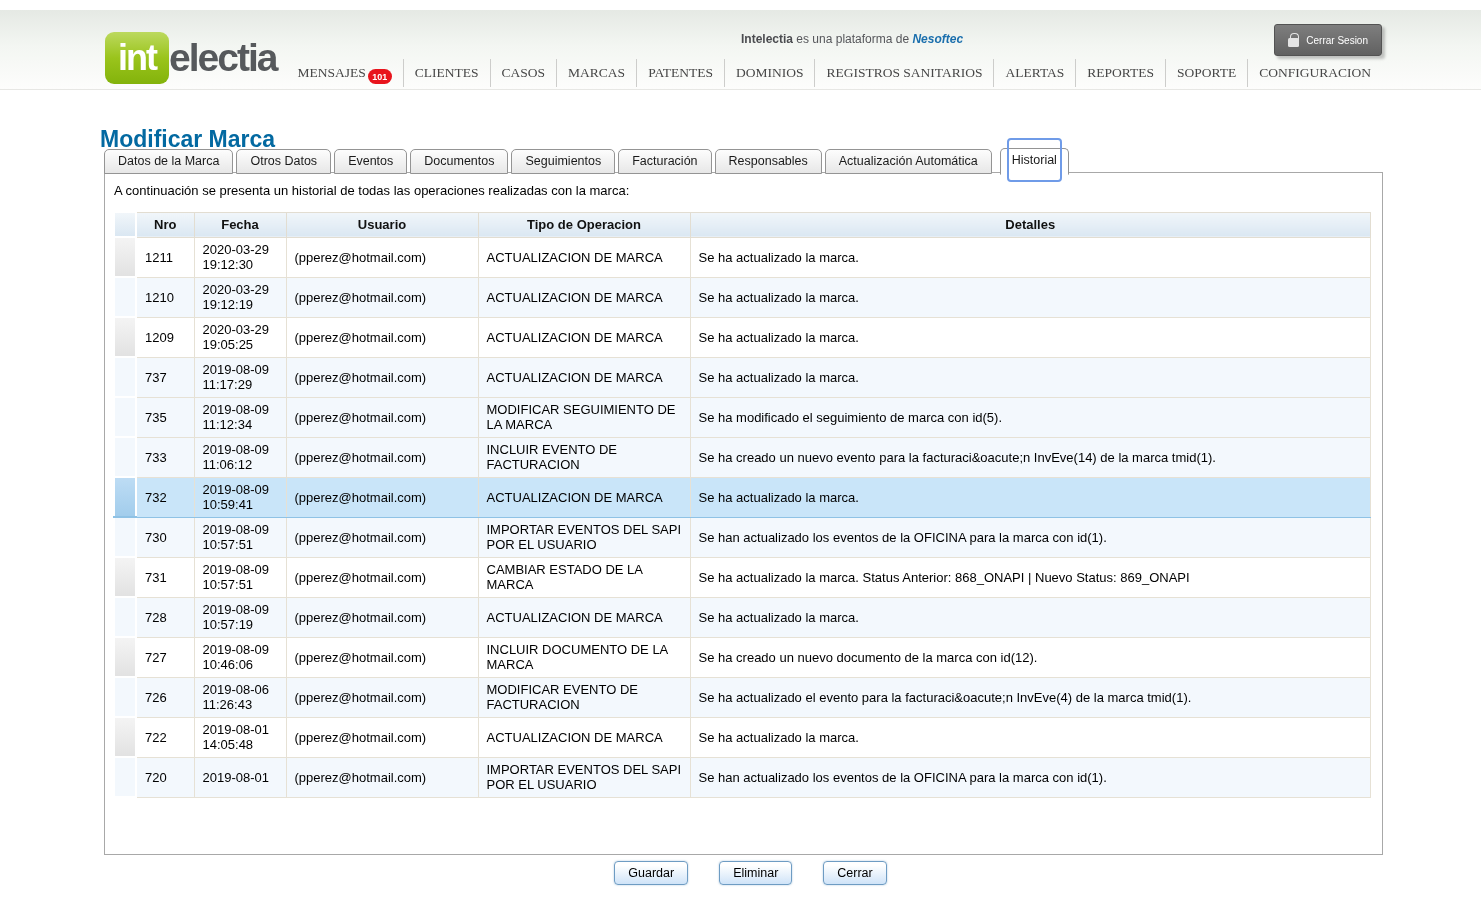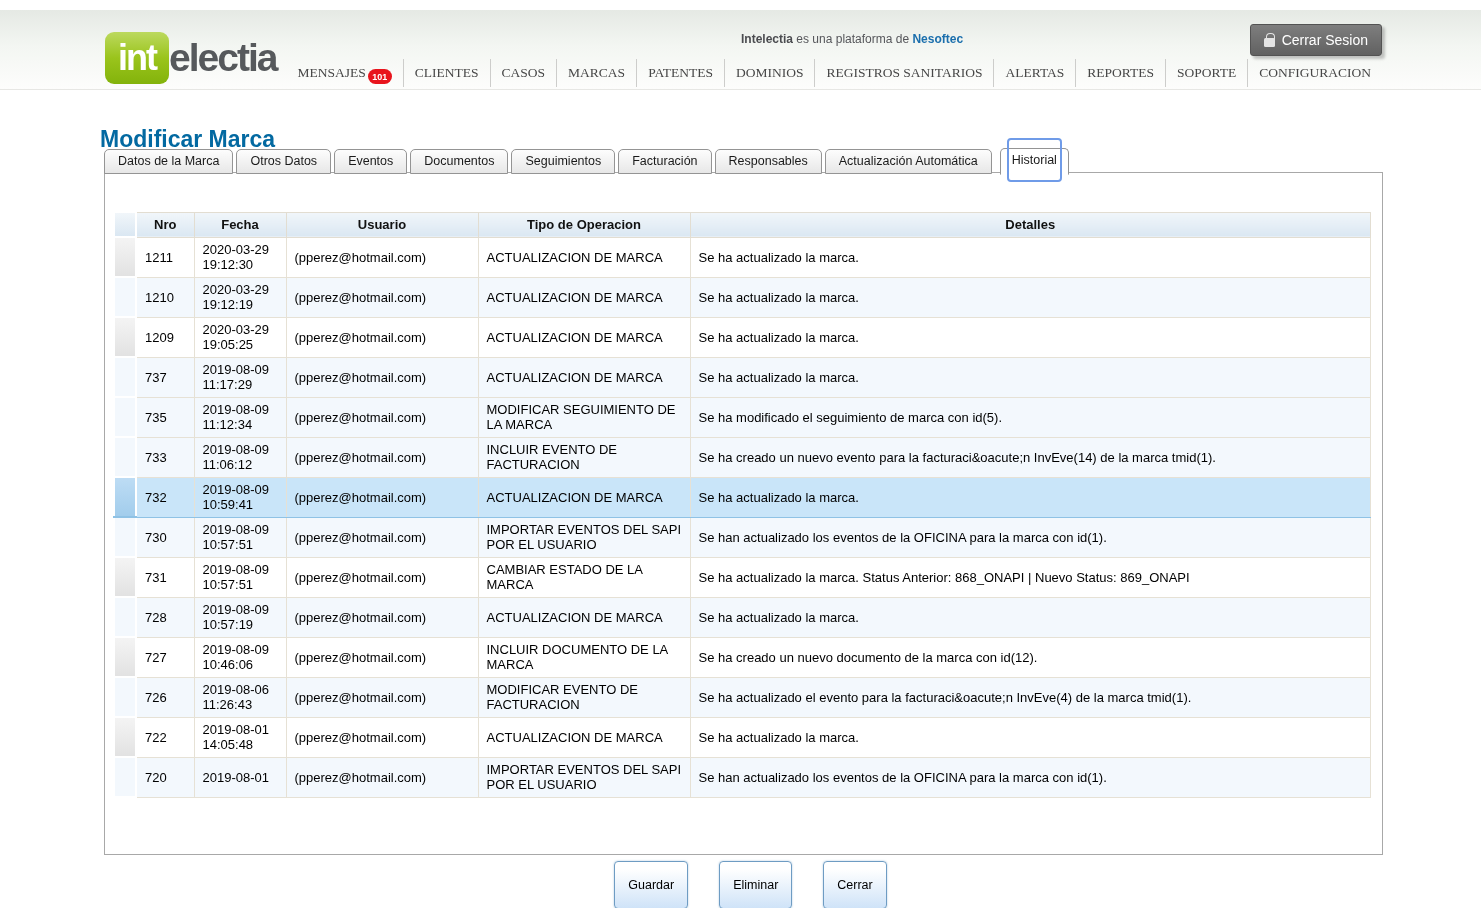--- a/index.html
+++ b/index.html
@@ -19,27 +19,27 @@
   .logo { position: absolute; left: 105px; top: 22px; display: flex; align-items: center; cursor: pointer; text-decoration: none; }
   .logo-box {
     width: 64px; height: 52px; border-radius: 9px;
     background: linear-gradient(to bottom, #bcd95e 0%, #9ac41c 50%, #83b30b 100%);
     color: #fff; font-size: 36px; font-weight: bold; letter-spacing: -2px;
     display: flex; align-items: center; justify-content: center;
   }
   .logo-rest { font-size: 39px; font-weight: bold; color: #56595c; letter-spacing: -2px; margin-left: 0px; }
   .tagline { position: absolute; left: 741px; top: 22px; font-size: 12px; color: #55565a; white-space: pre; }
   .tg-brand { font-weight: bold; color: #4b4c50; }
-  .tg-company { font-weight: bold; color: #1b6fad; cursor: pointer; text-decoration: none; }
+  .tg-company { font-weight: bold; color: #1b6fad; cursor: pointer; text-decoration: none; font-style: italic; }
   .logout-btn {
     position: absolute; top: 14px; right: 99px; height: 32px;
     display: flex; align-items: center; gap: 7px; padding: 0 13px;
     background: linear-gradient(to bottom, #7e7e7e, #616161);
     border: 1px solid #535353; border-radius: 3px;
-    color: #fff; font-size: 14px; font-family: "Liberation Sans", sans-serif;
+    color: #fff; font-size: 10px; font-family: "Liberation Sans", sans-serif;
     box-shadow: 3px 3px 3px rgba(0,0,0,0.22); cursor: pointer;
   }
   .lock-icon { position: relative; width: 11px; height: 9px; background: #e4e4e4; border-radius: 1.5px; margin-top: 4px; }
   .lock-icon::before {
     content: ""; position: absolute; top: -5px; left: 2px; width: 7px; height: 6px;
     border: 1.5px solid #e4e4e4; border-bottom: none; border-radius: 4px 4px 0 0;
   }
   .nav {
     position: absolute; top: 49px; right: 99px; display: flex; align-items: stretch;
     list-style: none; font-family: "Liberation Serif", serif; font-size: 13.5px; color: #474747;
@@ -92,21 +92,21 @@
   .grid tr.selected td { background: #c9e5f9; border-top-color: #b4d9f3; border-bottom-color: #8fc2e5; }
   .grid td.gutter { background: linear-gradient(to bottom, #f4f4f4, #e2e2e2); border: 2px solid #fff; padding: 0; }
   .grid th.gutter { border: 2px solid #fff; padding: 0; }
   .grid tr.selected td.gutter { background: linear-gradient(to bottom, #bddcf4, #a2cdec); }
   .grid tbody tr { cursor: pointer; }
 
   
   .footer { position: absolute; top: 861px; left: 0; width: 100%; display: flex; justify-content: center; gap: 11px; }
   .btn {
     font-family: "Liberation Sans", sans-serif; font-size: 12.5px; color: #000;
-    padding: 16px 13px; border: 1px solid #6e9cc3; border-radius: 4px;
+    padding: 4px 13px; border: 1px solid #6e9cc3; border-radius: 4px;
     background: linear-gradient(to bottom, #ffffff 15%, #cfe3f8 100%);
     box-shadow: 0 0 2px rgba(110,156,195,0.6); cursor: pointer; margin-left: 20px;
   }
 </style>
 </head>
 <body>
 
 <div class="screen">
 
   <div class="topbar">
@@ -193,20 +193,21 @@
   </li>
       <li class="tab">
     <span class="tab-label">Actualización Automática</span>
   </li>
       <li class="tab active">
     <span class="tab-label focus-ring">Historial</span>
   </li>
     </ul>
 
   <div class="panel">
+    <div class="intro">A continuación se presenta un historial de todas las operaciones realizadas con la marca:</div>
     <div class="table-wrap">
       <table class="grid">
         <colgroup>
           <col style="width:22px">
           <col style="width:58px">
           <col style="width:92px">
           <col style="width:192px">
           <col style="width:212px">
           <col>
         </colgroup>

